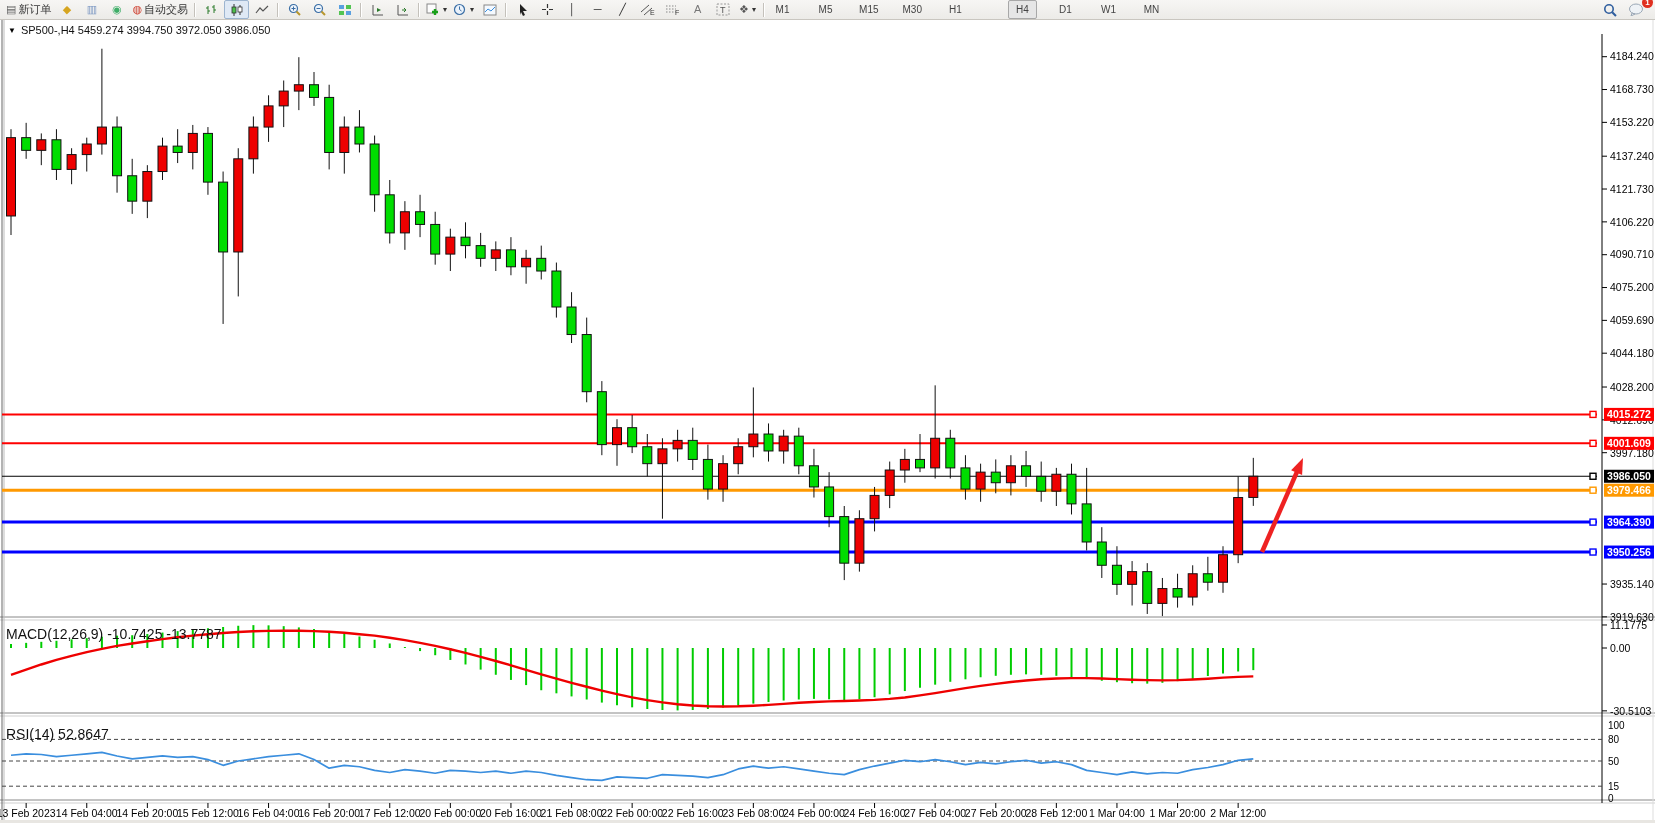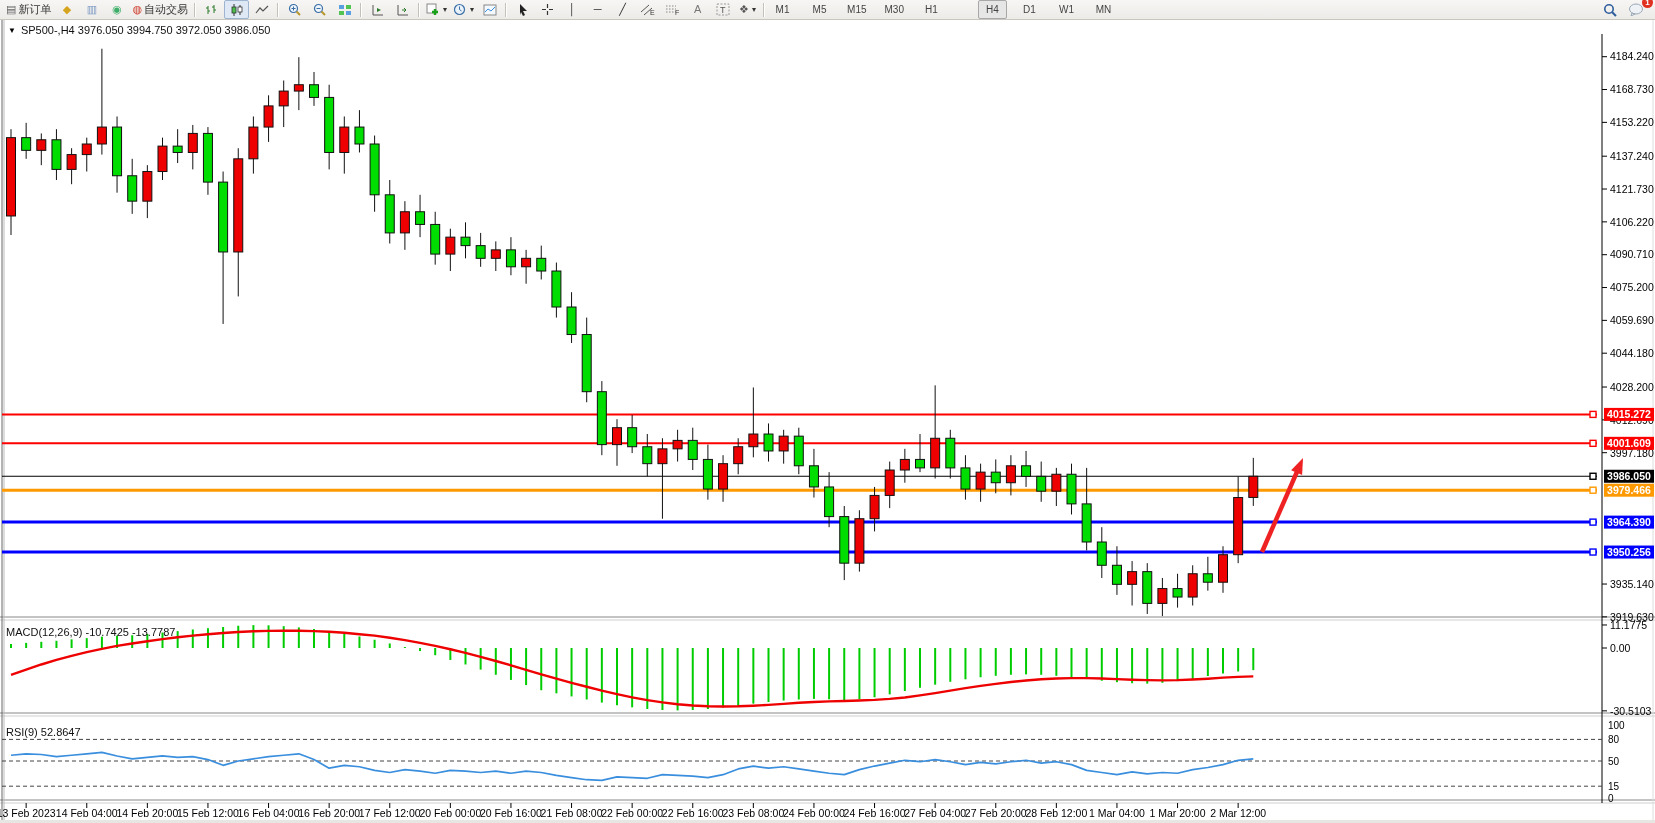--- a/index.html
+++ b/index.html
@@ -18,21 +18,21 @@
   .tf.active{background:#e6e6e6;border:1px solid #a8a8a8;border-radius:2px;margin-left:24px;}
   .right-group{margin-left:auto;display:flex;align-items:center;}
   .badge{position:absolute;top:-4px;right:-6px;background:#e03020;color:#fff;font-size:8px;
     width:11px;height:11px;border-radius:6px;display:flex;align-items:center;justify-content:center;font-weight:bold;}
   .caret{font-size:8px;color:#333;margin-left:1px;}
   
   .chart-window{position:absolute;left:0;top:20px;width:1655px;height:803px;background:#fff;}
   .chart-title{position:absolute;left:8px;top:4px;font-size:11px;color:#111;
     display:flex;align-items:center;gap:5px;z-index:5;}
   .chart-title .tri{font-size:8px;color:#000;}
-  .ind-label{position:absolute;left:6px;font-size:11px;color:#111;z-index:5;}
+  .ind-label{position:absolute;left:6px;font-size:14px;color:#111;z-index:5;}
   #cv{position:absolute;left:0;top:0;}
 </style>
 </head>
 <body>
 
 <div class="toolbar">
   <div class="tbtn">
     <span class="glyph" style="color:#666;">▤</span>
     <span>新订单</span>
   </div>
@@ -165,21 +165,21 @@
     <svg width="14" height="13">
         <rect x="1" y="1" width="12" height="11" fill="none" stroke="#999" stroke-dasharray="2 1.5"></rect>
         <text x="4" y="10" font-size="9" fill="#555">T</text>
       </svg>
   </div>
   <div class="tbtn">
     <span class="glyph" style="color:#555;">❖</span>
     <span class="caret">▾</span>
   </div>
   <div class="sep"></div>
-  <div id="tf-group" style="display:flex;align-items:center;gap:8px;">
+  <div id="tf-group" style="display:flex;align-items:center;gap:14px;">
       <div class="tbtn tf">M1</div>
       <div class="tbtn tf">M5</div>
       <div class="tbtn tf">M15</div>
       <div class="tbtn tf">M30</div>
       <div class="tbtn tf">H1</div>
       <div class="tbtn tf active">H4</div>
       <div class="tbtn tf">D1</div>
       <div class="tbtn tf">W1</div>
       <div class="tbtn tf">MN</div>
     </div>
@@ -196,24 +196,24 @@
           <path d="M4 10l-1 3 4-2z" fill="#eef2f6" stroke="#9aa7b5"></path>
         </svg>
       <span class="badge">1</span>
     </div>
   </div>
 </div>
 
 <div class="chart-window">
   <div class="chart-title">
     <span class="tri">▼</span>
-    <span>SP500-,H4  3976.050 3994.750 3972.050 3986.050</span>
+    <span>SP500-,H4  5459.274 3994.750 3972.050 3986.050</span>
   </div>
   <div class="ind-label" style="top:606px;">MACD(12,26,9) -10.7425 -13.7787</div>
-  <div class="ind-label" style="top:706px;">RSI(9) 52.8647</div>
+  <div class="ind-label" style="top:706px;">RSI(14) 52.8647</div>
   <svg id="cv" width="1655" height="803">
       <line x1="0" y1="597" x2="1655" y2="597" stroke="#888" stroke-width="1"></line>
       <line x1="0" y1="600" x2="1655" y2="600" stroke="#cfcfcf" stroke-width="1"></line>
       <line x1="0" y1="693" x2="1655" y2="693" stroke="#888" stroke-width="1"></line>
       <line x1="0" y1="696" x2="1655" y2="696" stroke="#cfcfcf" stroke-width="1"></line>
       <line x1="0" y1="780" x2="1655" y2="780" stroke="#888" stroke-width="1"></line>
       <line x1="0" y1="783" x2="1655" y2="783" stroke="#cfcfcf" stroke-width="1"></line>
       <line x1="2" y1="0" x2="2" y2="803" stroke="#666"></line>
       <line x1="4" y1="0" x2="4" y2="803" stroke="#bbb"></line>
       <line x1="1653" y1="0" x2="1653" y2="803" stroke="#ddd"></line>

